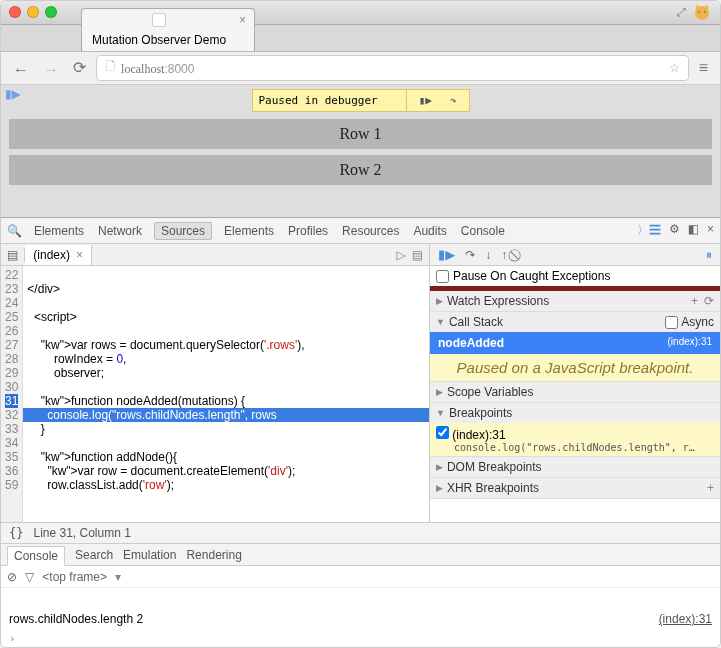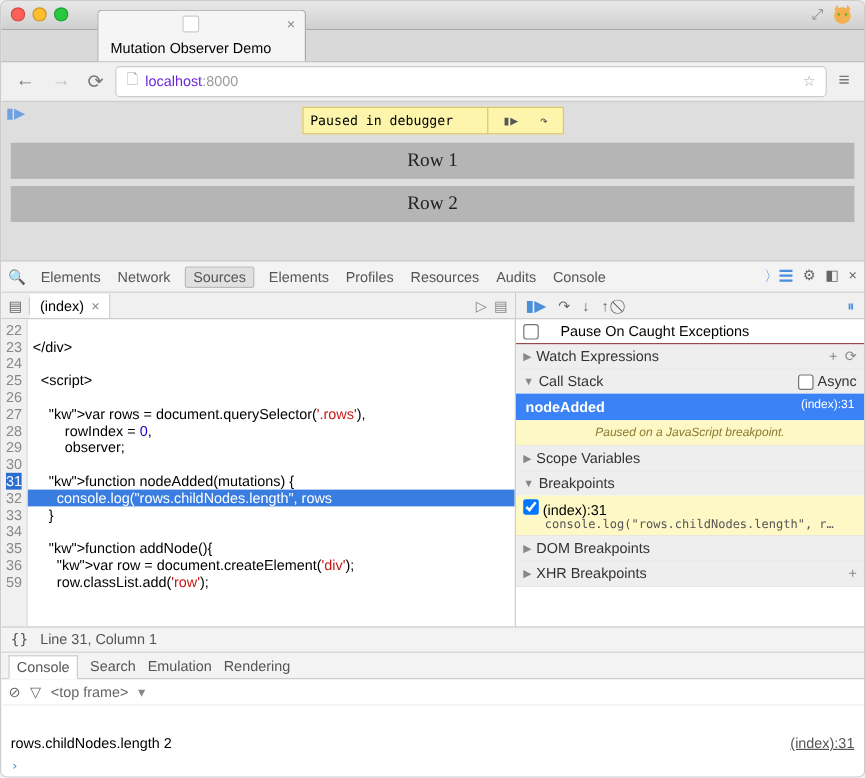--- a/index.html
+++ b/index.html
@@ -17,21 +17,21 @@
 
 .tabrow { height: 27px; background: #d9d9d9; display: flex; align-items: flex-end; border-bottom: 1px solid #bbb; padding-left: 80px; }
 .tab { background: #f5f5f5; border: 1px solid #aaa; border-bottom: none; border-radius: 4px 4px 0 0; padding: 4px 28px 4px 10px; position: relative; display: flex; align-items: center; gap: 6px; flex-direction: column; }
 .tab .favicon { width: 14px; height: 14px; border: 1px solid #ccc; border-radius: 2px; background: #fff; }
 .tab .close { position: absolute; right: 8px; color: #888; cursor: pointer; }
 
 
 .urlbar { height: 34px; background: #f0f0f0; display: flex; align-items: center; padding: 0 8px; gap: 6px; border-bottom: 1px solid #ccc; }
 .nav-btn { color: #777; font-size: 16px; cursor: pointer; padding: 2px 4px; }
 .url-input { flex: 1; height: 26px; background: #fff; border: 1px solid #ccc; border-radius: 4px; display: flex; align-items: center; padding: 0 8px; gap: 6px; }
-.url-text { font-size: 16px; color: #333; } .url-host { color: #6d28d9; } .url-path { color: #999; }
+.url-text { font-size: 16px; color: #333; } .url-host { color: #737373; font-family: Liberation Serif, serif; } .url-path { color: #999; }
 .star { color: #aaa; margin-left: auto; }
 
 
 .viewport { background: #dedede; position: relative; height: 135px; }
 .pause-indicator { position: absolute; top: 2px; left: 4px; color: #70a0e0; }
 .pause-bar { position: absolute; top: 4px; left: 50%; transform: translateX(-50%); background: #fcf5ab; border: 1px solid #dac56f; display: flex; align-items: center; gap: 22px; }
 .pause-bar span { font-family: monospace; font-size: 11px; padding: 2px 6px; }
 .pause-bar .btns { border-left: 1px solid #dac56f; padding: 2px 6px; color: #555; display: flex; gap: 6px; }
 .row-el { background: #b5b5b5; margin: 6px 8px; padding: 6px; text-align: center; font-family: Georgia, serif; font-size: 16px; color: #222; }
 .row-wrap { padding-top: 28px; }
@@ -64,24 +64,24 @@
 .code-lines .hl-line .str { color: #fff; }
 
 .run-toolbar { height: 22px; border-bottom: 1px solid #ccc; display: flex; align-items: center; gap: 10px; padding: 0 8px; background: #f0f0f0; color: #666; }
 .run-toolbar .play { color: #4a90d9; font-size: 13px; }
 .run-toolbar .pause-bp { color: #4a90d9; margin-left: auto; }
 
 .section { border-bottom: 1px solid #ddd; }
 .sec-head { background: #eee; padding: 3px 6px; display: flex; align-items: center; gap: 4px; font-size: 11px; color: #333; cursor: pointer; }
 .sec-head .chev { color: #888; font-size: 9px; }
 .sec-head .right-ic { margin-left: auto; color: #888; display: flex; gap: 6px; }
-.sec-checkbox { display: flex; align-items: center; gap: 18px; padding: 3px 6px; font-size: 11px; border-bottom: 1px solid #7f1d1d; }
+.sec-checkbox { display: flex; align-items: center; gap: 4px; padding: 3px 6px; font-size: 11px; border-bottom: 5px solid #7f1d1d; }
 .callstack-frame { background: #3b82f6; color: #fff; padding: 4px 8px; display: flex; font-size: 11px; }
 .callstack-frame .loc { margin-left: auto; font-size: 10px; }
-.bp-msg { background: #fdf8c6; color: #8a7a2d; text-align: center; font-style: italic; font-size: 10px; padding: 5px; }
+.bp-msg { background: #fdf8c6; color: #8a7a2d; text-align: center; font-style: italic; font-size: 15px; padding: 5px; }
 .bp-item { background: #fdf8c6; padding: 3px 6px; font-size: 11px; }
 .bp-item .sub { color: #555; font-family: monospace; font-size: 10px; padding-left: 18px; white-space: nowrap; overflow: hidden; text-overflow: ellipsis; }
 .async-chk { margin-left: auto; display: flex; gap: 3px; align-items: center; }
 
 
 .dt-footer1 { height: 22px; border-top: 1px solid #ccc; border-bottom: 1px solid #ccc; display: flex; align-items: center; padding: 0 8px; gap: 10px; background: #f3f3f3; font-size: 11px; color: #555; }
 .dt-footer1 .brace { font-family: monospace; }
 .drawer-tabs { height: 22px; border-bottom: 1px solid #ccc; display: flex; align-items: center; padding: 0 6px; gap: 10px; background: #f3f3f3; font-size: 11px; }
 .drawer-tabs .tab-d { color: #555; cursor: pointer; }
 .drawer-tabs .active { background: #fff; border: 1px solid #ccc; border-bottom-color: #fff; padding: 2px 6px; position: relative; top: 1px; }

